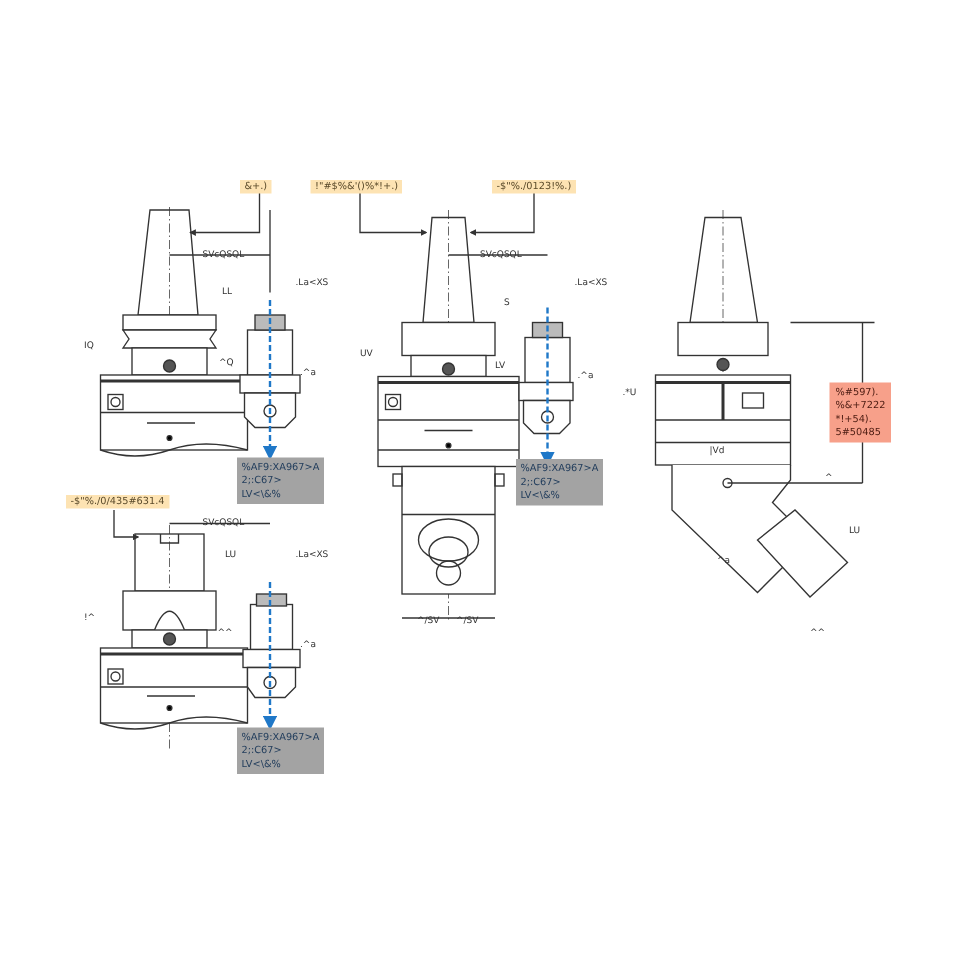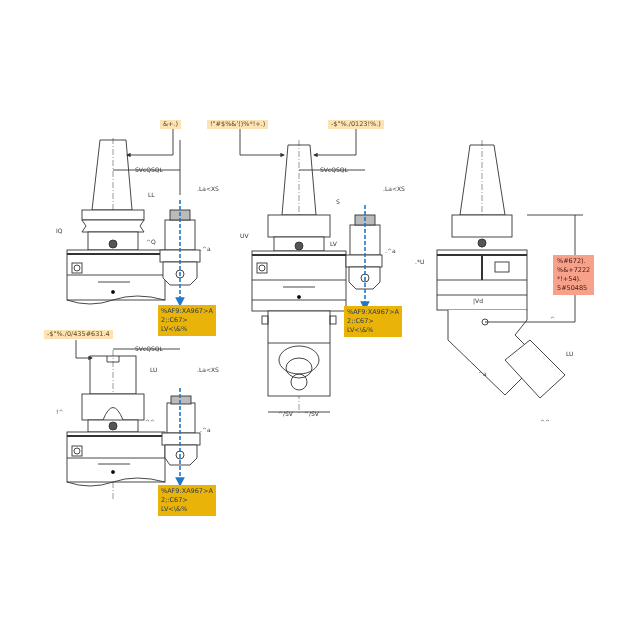--- a/index.html
+++ b/index.html
@@ -1,19 +1,19 @@
 <!DOCTYPE html>
 <html><head>
 <meta charset="utf-8">
 <style>
   html,body{margin:0;padding:0;background:#ffffff;}
   body{width:640px;height:640px;position:relative;overflow:hidden;font-family:"DejaVu Sans",sans-serif;}
   svg{position:absolute;left:0;top:0;}
   .lbl-tan{position:absolute;background:#fde3b3;color:#5a4a2a;font-size:6.5px;line-height:9px;padding:0 3px;white-space:nowrap;font-family:"DejaVu Sans",sans-serif;}
-  .lbl-blue{position:absolute;background:#eab308;color:#1e3a5a;font-size:6.5px;line-height:9px;padding:2px 3px;white-space:pre;font-family:"DejaVu Sans",sans-serif;}
+  .lbl-blue{position:absolute;background:#a3a3a3;color:#1e3a5a;font-size:6.5px;line-height:9px;padding:2px 3px;white-space:pre;font-family:"DejaVu Sans",sans-serif;}
   .lbl-red{position:absolute;background:#f7a08a;color:#4a1a10;font-size:6.5px;line-height:9px;padding:2px 4px;white-space:pre;font-family:"DejaVu Sans",sans-serif;}
   .dim{position:absolute;font-size:6px;color:#333;white-space:nowrap;font-family:"DejaVu Sans",sans-serif;}
 </style>
 </head>
 <body>
 
 <svg width="640" height="640" viewBox="0 0 640 640">
   <defs>
     <marker id="ab" markerWidth="6" markerHeight="6" refX="3" refY="3" orient="auto">
         <path d="M0,0 L6,3 L0,6 z" fill="#1f78c8"></path>
@@ -142,21 +142,21 @@
 <div class="lbl-blue" style="left:158px;top:305px;"><span>%AF9:XA967&gt;A</span>
 <span>2;:C67&gt;</span>
 <span>LV&lt;\&amp;%</span></div>
 <div class="lbl-blue" style="left:344px;top:306px;"><span>%AF9:XA967&gt;A</span>
 <span>2;:C67&gt;</span>
 <span>LV&lt;\&amp;%</span></div>
 <div class="lbl-blue" style="left:158px;top:485px;"><span>%AF9:XA967&gt;A</span>
 <span>2;:C67&gt;</span>
 <span>LV&lt;\&amp;%</span></div>
 
-<div class="lbl-red" style="left:553px;top:255px;"><span>%#672).</span>
+<div class="lbl-red" style="left:553px;top:255px;"><span>%#597).</span>
 <span>%&amp;+7222</span>
 <span>*!+54).</span>
 <span>5#50485</span></div>
 
 <div class="dim" style="left:135px;top:166px;">SVcQSQL</div>
 <div class="dim" style="left:197px;top:185px;">.La&lt;XS</div>
 <div class="dim" style="left:148px;top:191px;">LL</div>
 <div class="dim" style="left:56px;top:227px;">IQ</div>
 <div class="dim" style="left:146px;top:238px;">^Q</div>
 <div class="dim" style="left:200px;top:245px;">.^a</div>

